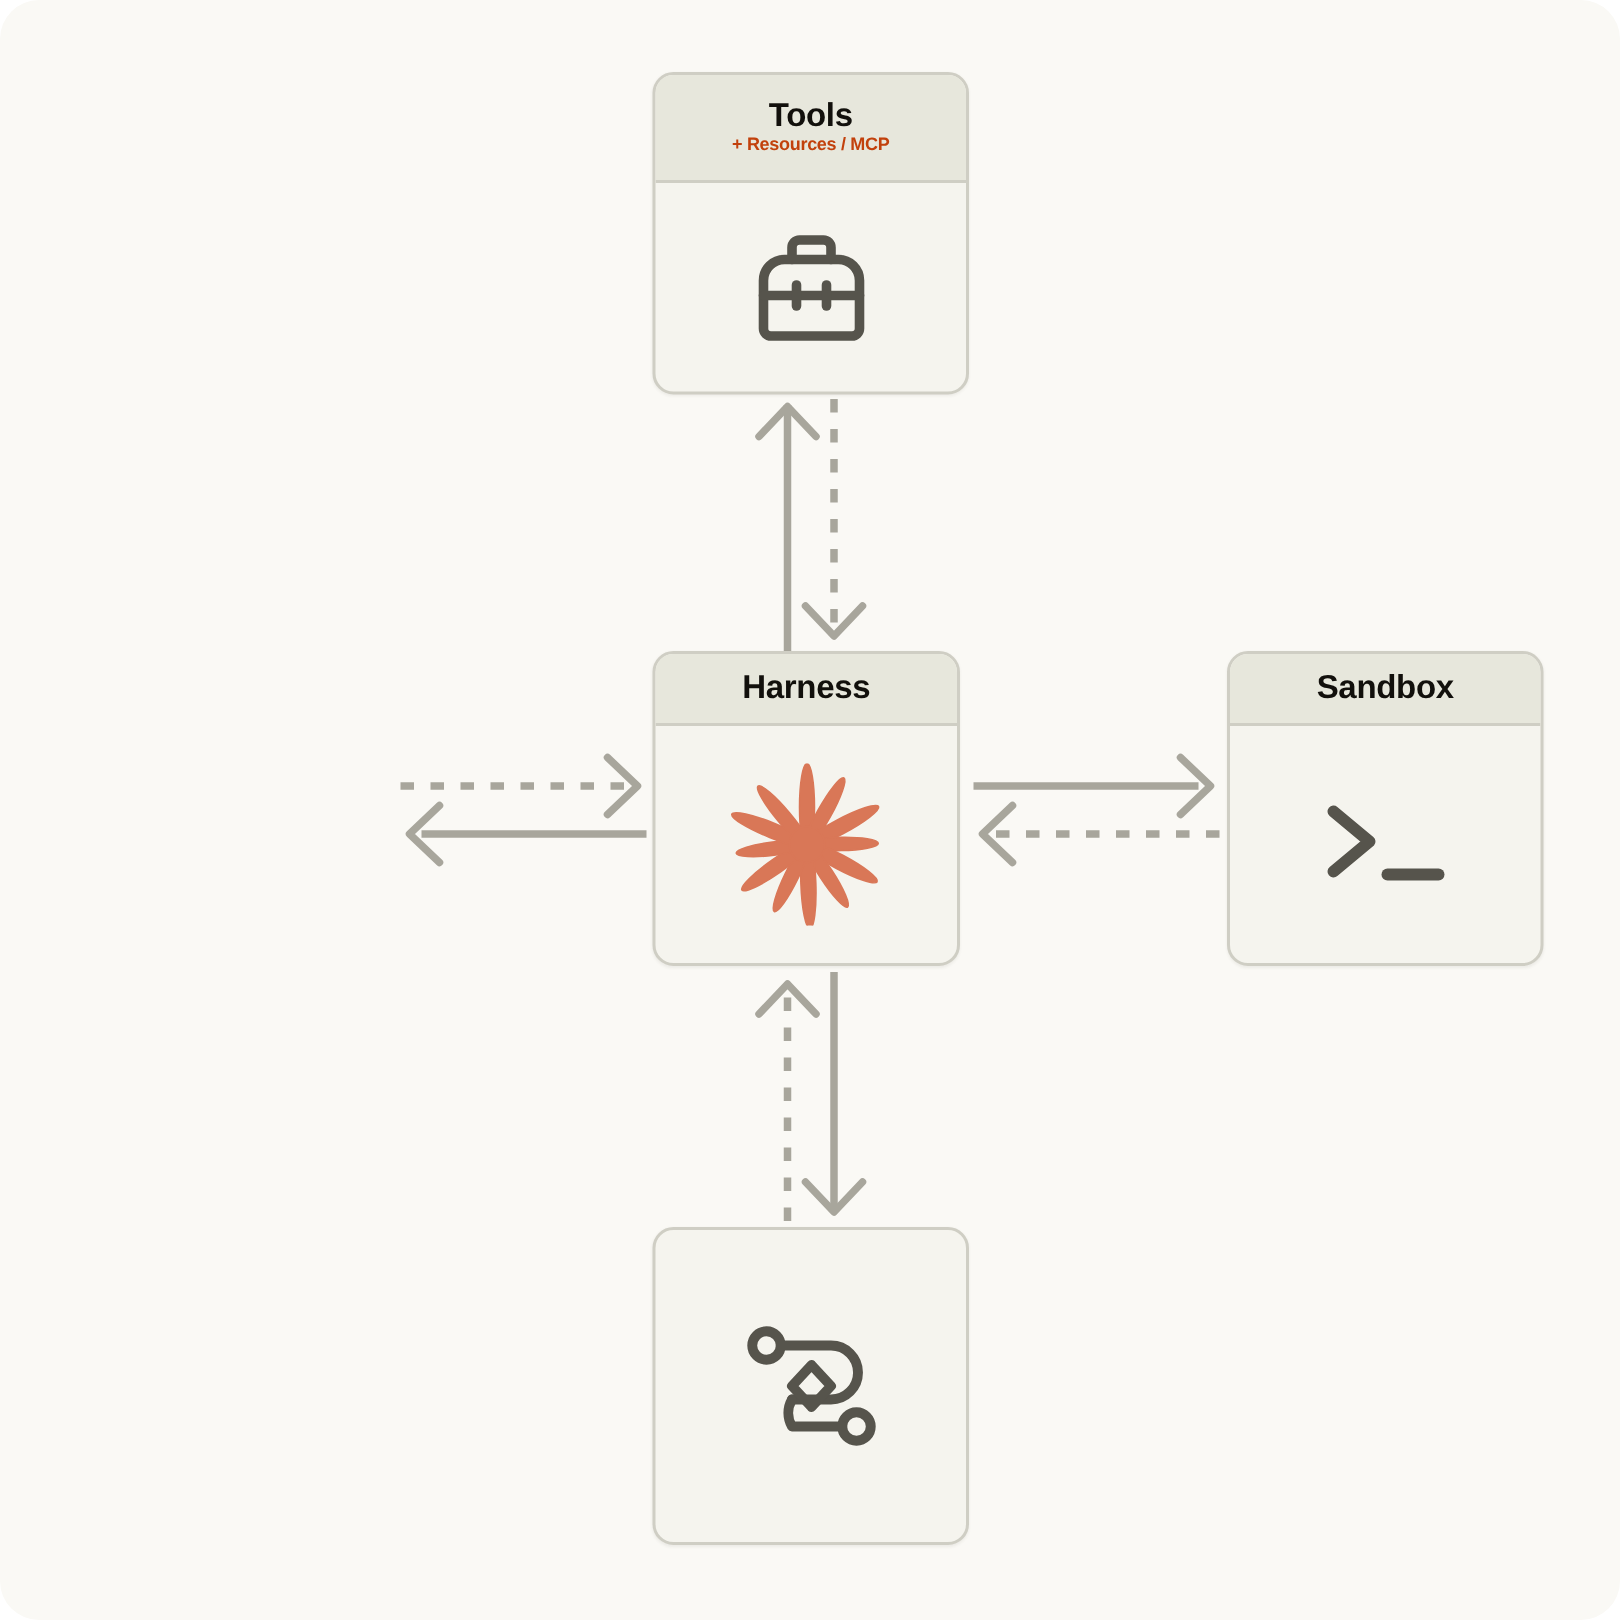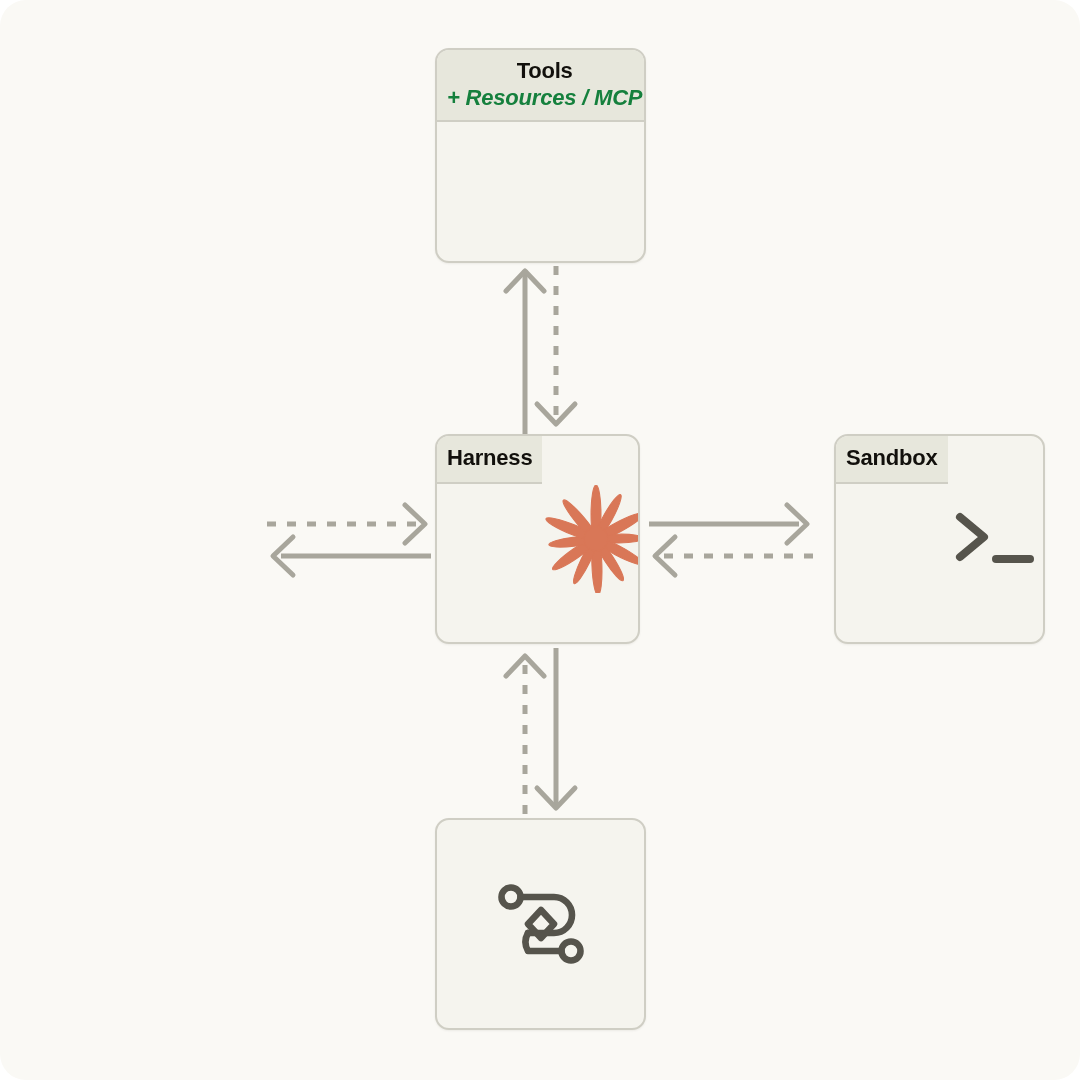--- a/index.html
+++ b/index.html
@@ -23,20 +23,21 @@
     height: 1080px;
     pointer-events: none;
   }
   .node {
     position: absolute;
     box-sizing: border-box;
     background: #f5f4ee;
     border: 2px solid #cfcec4;
     border-radius: 14px;
     display: flex;
+    flex-direction: column;
     overflow: hidden;
     box-shadow: 0 1px 2px rgba(80,78,66,0.08);
   }
   .node-header {
     box-sizing: border-box;
     background: #e7e7dc;
     border-bottom: 2px solid #cfcec4;
     padding: 9px 10px 10px 10px;
     text-align: center;
     display: flex;
@@ -47,39 +48,38 @@
   }
   .node-title {
     font-size: 22px;
     font-weight: bold;
     color: #12100c;
     letter-spacing: -0.2px;
     line-height: 1.12;
     white-space: nowrap;
   }
   .node-subtitle {
-    font-size: 22px;
+    font-size: 12px;
     font-weight: bold;
-    color: #15803d;
+    color: #c2410c;
     letter-spacing: -0.2px;
     line-height: 1.15;
     white-space: nowrap;
-    font-style: italic;
   }
   .node-body {
     flex: 1;
     display: flex;
     align-items: center;
     justify-content: center;
   }
   
   #node-tools        { left: 435px; top: 48px;  width: 211px; height: 215px; }
   #node-session      { left: 52px;  top: 434px; width: 211px; height: 210px; }
   #node-harness      { left: 435px; top: 434px; width: 205px; height: 210px; }
-  #node-sandbox      { left: 818px; top: 434px; width: 211px; height: 210px; margin-left: 16px; }
+  #node-sandbox      { left: 818px; top: 434px; width: 211px; height: 210px; }
   #node-orchestration{ left: 435px; top: 818px; width: 211px; height: 212px; }
 
   #node-tools .node-header { height: 72px; }
   #node-session .node-header,
   #node-harness .node-header,
   #node-sandbox .node-header,
   #node-orchestration .node-header { height: 48px; }
 
   .icon-svg { display: block; }
 </style>

